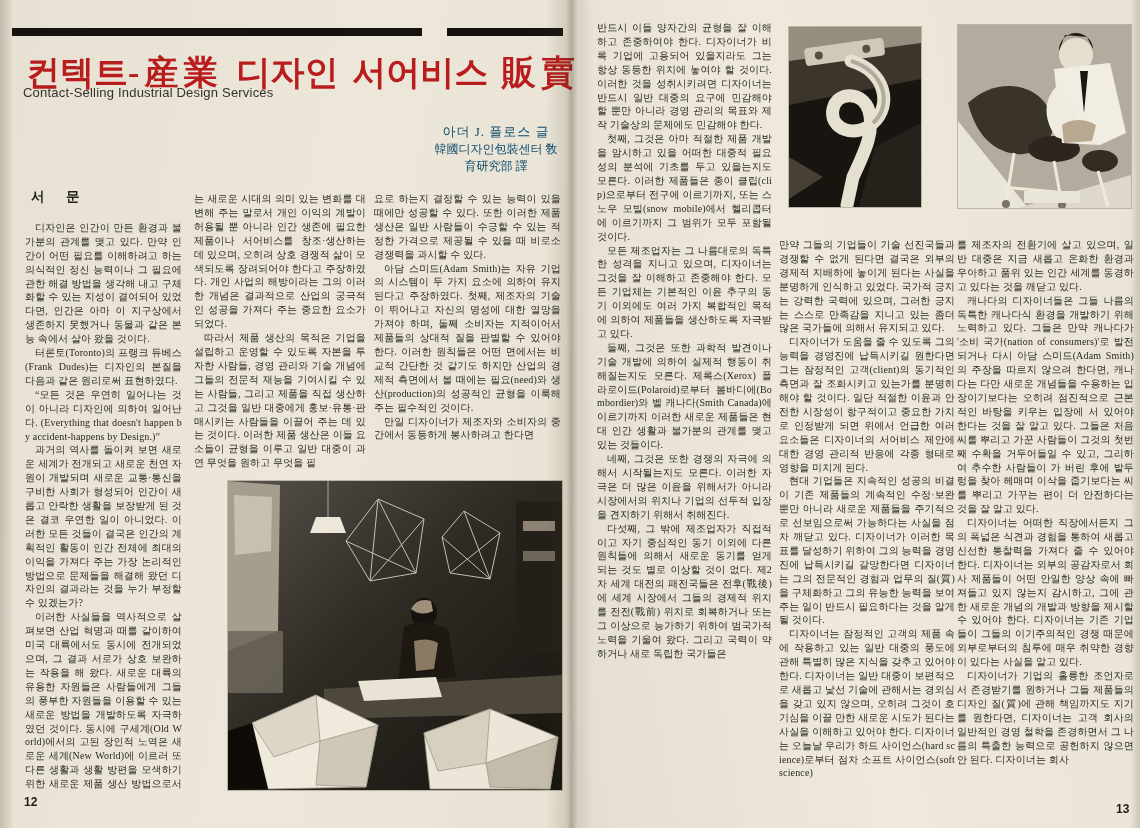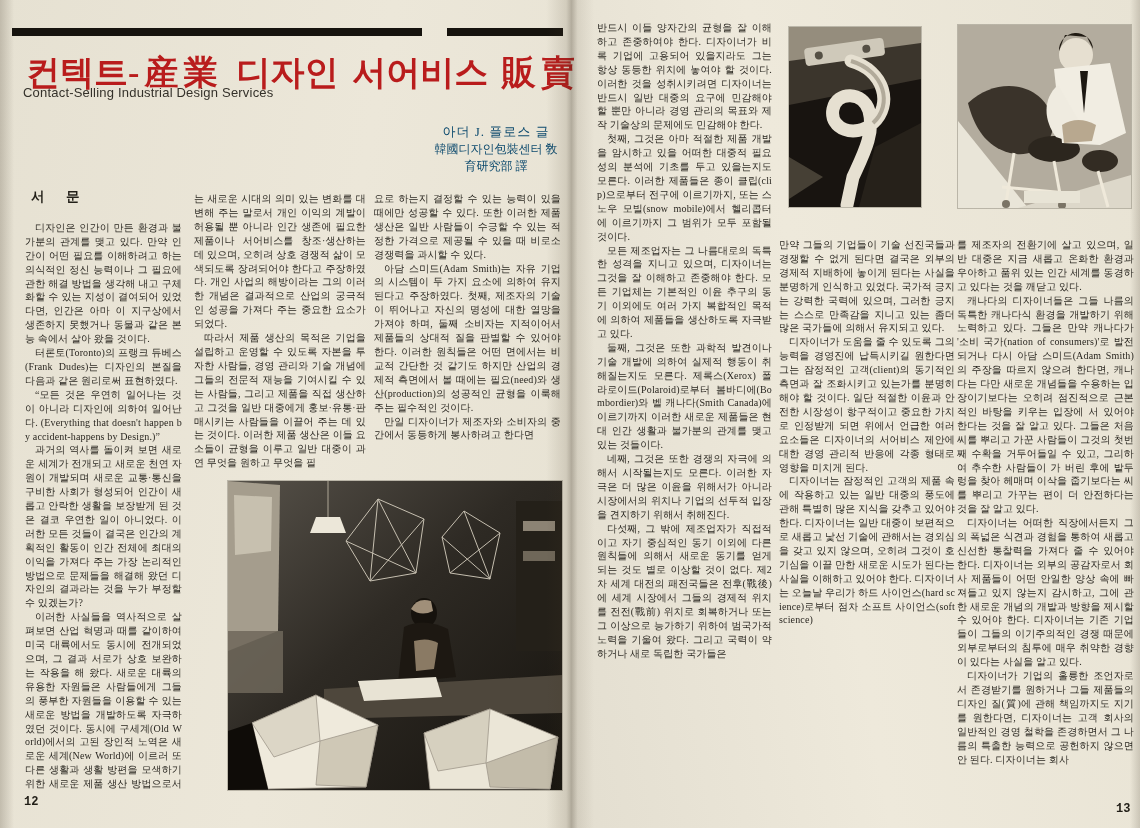--- a/index.html
+++ b/index.html
@@ -41,21 +41,21 @@
   .r1{left:597px;top:21px;width:175px;height:770px;}
   .r2{left:779px;top:238px;width:176px;height:556px;}
   .r3{left:957px;top:238px;width:177px;height:556px;}
 
   figure.photo{position:absolute;margin:0;box-shadow:0 0 0 1px rgba(40,34,24,.25);}
   figure.photo svg{display:block;}
   .ph-studio{left:228px;top:481px;}
   .ph-a{left:789px;top:27px;}
   .ph-b{left:958px;top:25px;}
 
-  .pageno{position:absolute;font-family:Liberation Mono, monospace;
+  .pageno{position:absolute;font-family:Liberation Sans, sans-serif;
     font-weight:700;font-size:12px;color:#211e17;}
   .pn-12{left:24px;top:795px;}
   .pn-13{left:1116px;top:802px;text-align:right;}
 </style>
 </head>
 <body>
 
 <div class="spread">
 
   <div class="paper paper-left"></div>
@@ -189,20 +189,21 @@
       </g>
       <circle cx="48" cy="179" r="4" fill="#7b7466"></circle>
       <circle cx="104" cy="180" r="4" fill="#7b7466"></circle>
       <rect x="66" y="166" width="56" height="12" fill="#e8e4d6"></rect>
     </svg>
   </figure>
 
   <div class="col r2">
     <p class="pc">만약 그들의 기업들이 기술 선진국들과 경쟁할 수 없게 된다면 결국은 외부의 경제적 지배하에 놓이게 된다는 사실을 분명하게 인식하고 있었다. 국가적 긍지는 강력한 국력에 있으며, 그러한 긍지는 스스로 만족감을 지니고 있는 좀더 많은 국가들에 의해서 유지되고 있다.</p>
     <p>디자이너가 도움을 줄 수 있도록 그의 능력을 경영진에 납득시키길 원한다면 그는 잠정적인 고객(client)의 동기적인 측면과 잘 조화시키고 있는가를 분명히 해야 할 것이다. 일단 적절한 이윤과 안전한 시장성이 항구적이고 중요한 가치로 인정받게 되면 위에서 언급한 여러 요소들은 디자이너의 서어비스 제안에 대한 경영 관리적 반응에 각종 형태로 영향을 미치게 된다.</p>
+    <p>현대 기업들은 지속적인 성공의 비결이 기존 제품들의 계속적인 수정·보완뿐만 아니라 새로운 제품들을 주기적으로 선보임으로써 가능하다는 사실을 점차 깨닫고 있다. 디자이너가 이러한 목표를 달성하기 위하여 그의 능력을 경영진에 납득시키길 갈망한다면 디자이너는 그의 전문적인 경험과 업무의 질(質)을 구체화하고 그의 유능한 능력을 보여 주는 일이 반드시 필요하다는 것을 알게 될 것이다.</p>
     <p>디자이너는 잠정적인 고객의 제품 속에 작용하고 있는 일반 대중의 풍도에 관해 특별히 많은 지식을 갖추고 있어야 한다. 디자이너는 일반 대중이 보편적으로 새롭고 낯선 기술에 관해서는 경외심을 갖고 있지 않으며, 오히려 그것이 호기심을 이끌 만한 새로운 시도가 된다는 사실을 이해하고 있어야 한다. 디자이너는 오늘날 우리가 하드 사이언스(hard science)로부터 점차 소프트 사이언스(soft science)</p>
   </div>
 
   <div class="col r3">
     <p class="pc">를 제조자의 전환기에 살고 있으며, 일반 대중은 지금 새롭고 온화한 환경과 우아하고 품위 있는 인간 세계를 동경하고 있다는 것을 깨닫고 있다.</p>
     <p>캐나다의 디자이너들은 그들 나름의 독특한 캐나다식 환경을 개발하기 위해 노력하고 있다. 그들은 만약 캐나다가 '소비 국가(nation of consumers)'로 발전되거나 다시 아담 스미드(Adam Smith)의 주장을 따르지 않으려 한다면, 캐나다는 다만 새로운 개념들을 수용하는 입장이기보다는 오히려 점진적으로 근본적인 바탕을 키우는 입장에 서 있어야 한다는 것을 잘 알고 있다. 그들은 처음 씨를 뿌리고 가꾼 사람들이 그것의 첫번째 수확을 거두어들일 수 있고, 그리하여 추수한 사람들이 가 버린 후에 밭두렁을 찾아 헤매며 이삭을 줍기보다는 씨를 뿌리고 가꾸는 편이 더 안전하다는 것을 잘 알고 있다.</p>
     <p>디자이너는 어떠한 직장에서든지 그의 폭넓은 식견과 경험을 통하여 새롭고 신선한 통찰력을 가져다 줄 수 있어야 한다. 디자이너는 외부의 공감자로서 회사 제품들이 어떤 안일한 양상 속에 빠져들고 있지 않는지 감시하고, 그에 관한 새로운 개념의 개발과 방향을 제시할 수 있어야 한다. 디자이너는 기존 기업들이 그들의 이기주의적인 경쟁 때문에 외부로부터의 침투에 매우 취약한 경향이 있다는 사실을 알고 있다.</p>
     <p>디자이너가 기업의 훌륭한 조언자로서 존경받기를 원하거나 그들 제품들의 디자인 질(質)에 관해 책임까지도 지기를 원한다면, 디자이너는 고객 회사의 일반적인 경영 철학을 존경하면서 그 나름의 특출한 능력으로 공헌하지 않으면 안 된다. 디자이너는 회사</p>
   </div>
 

